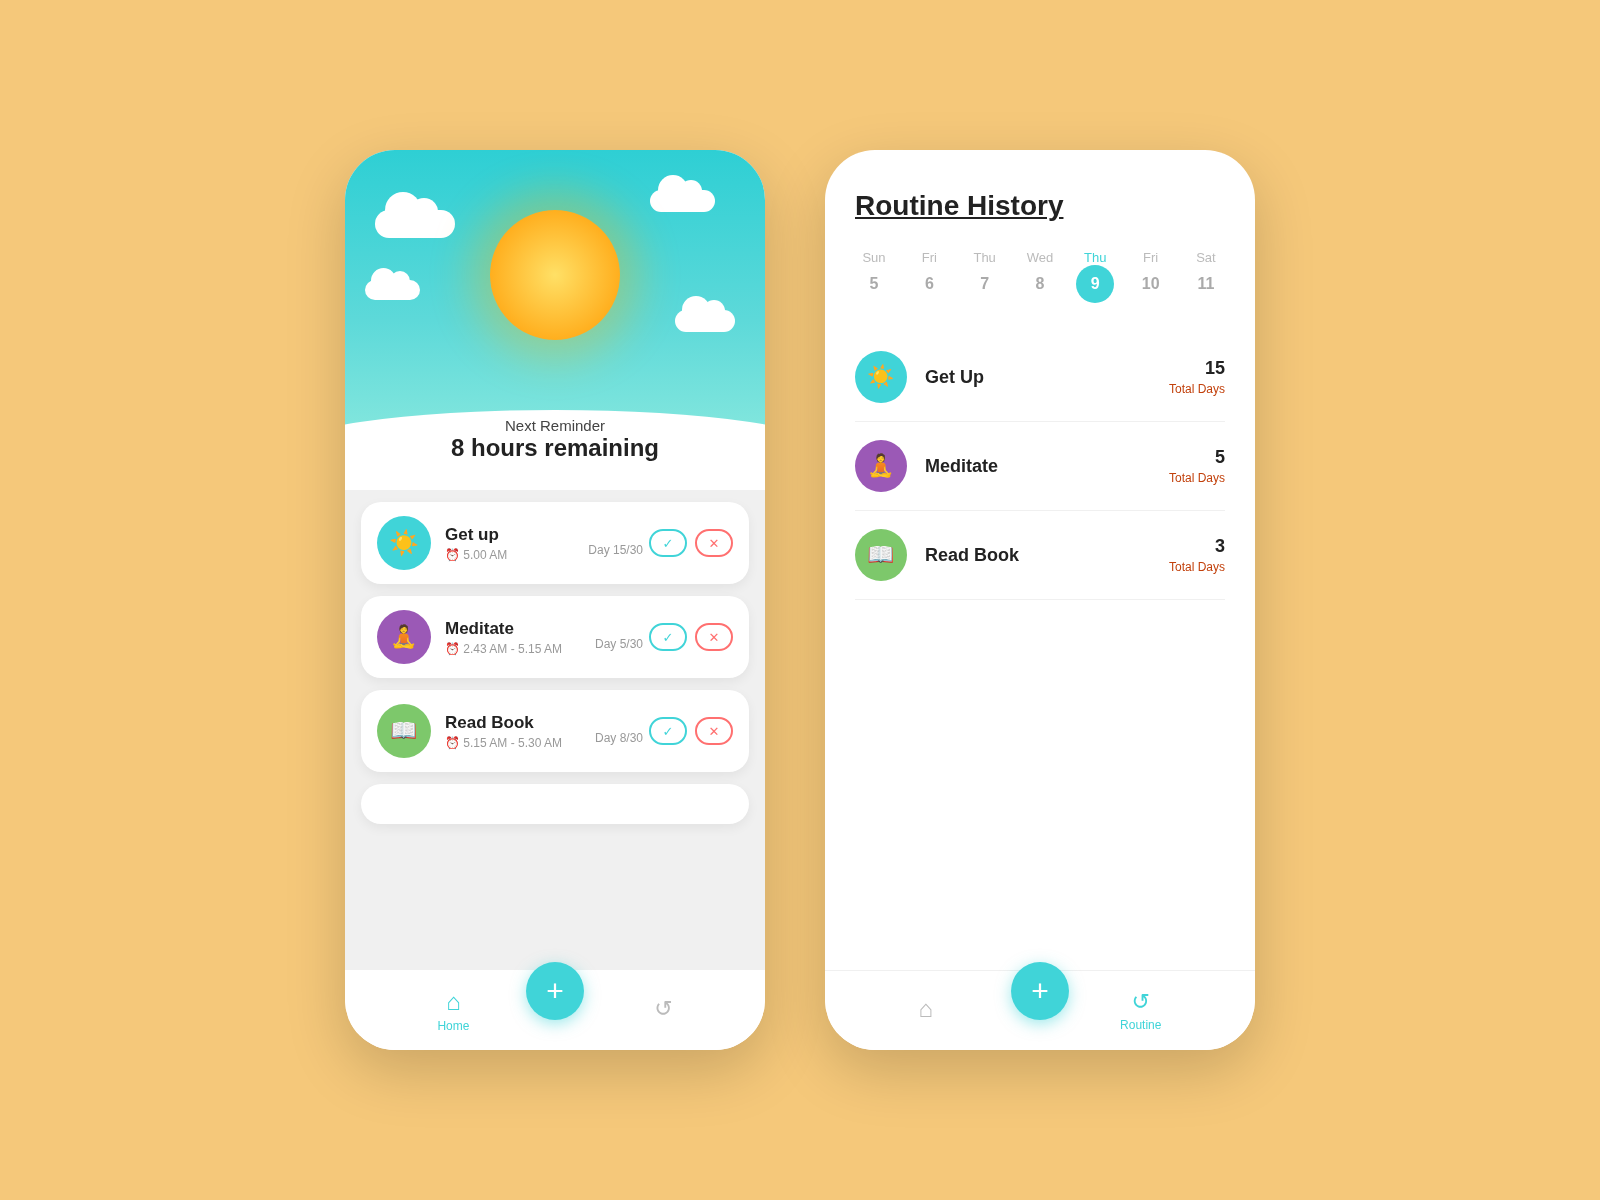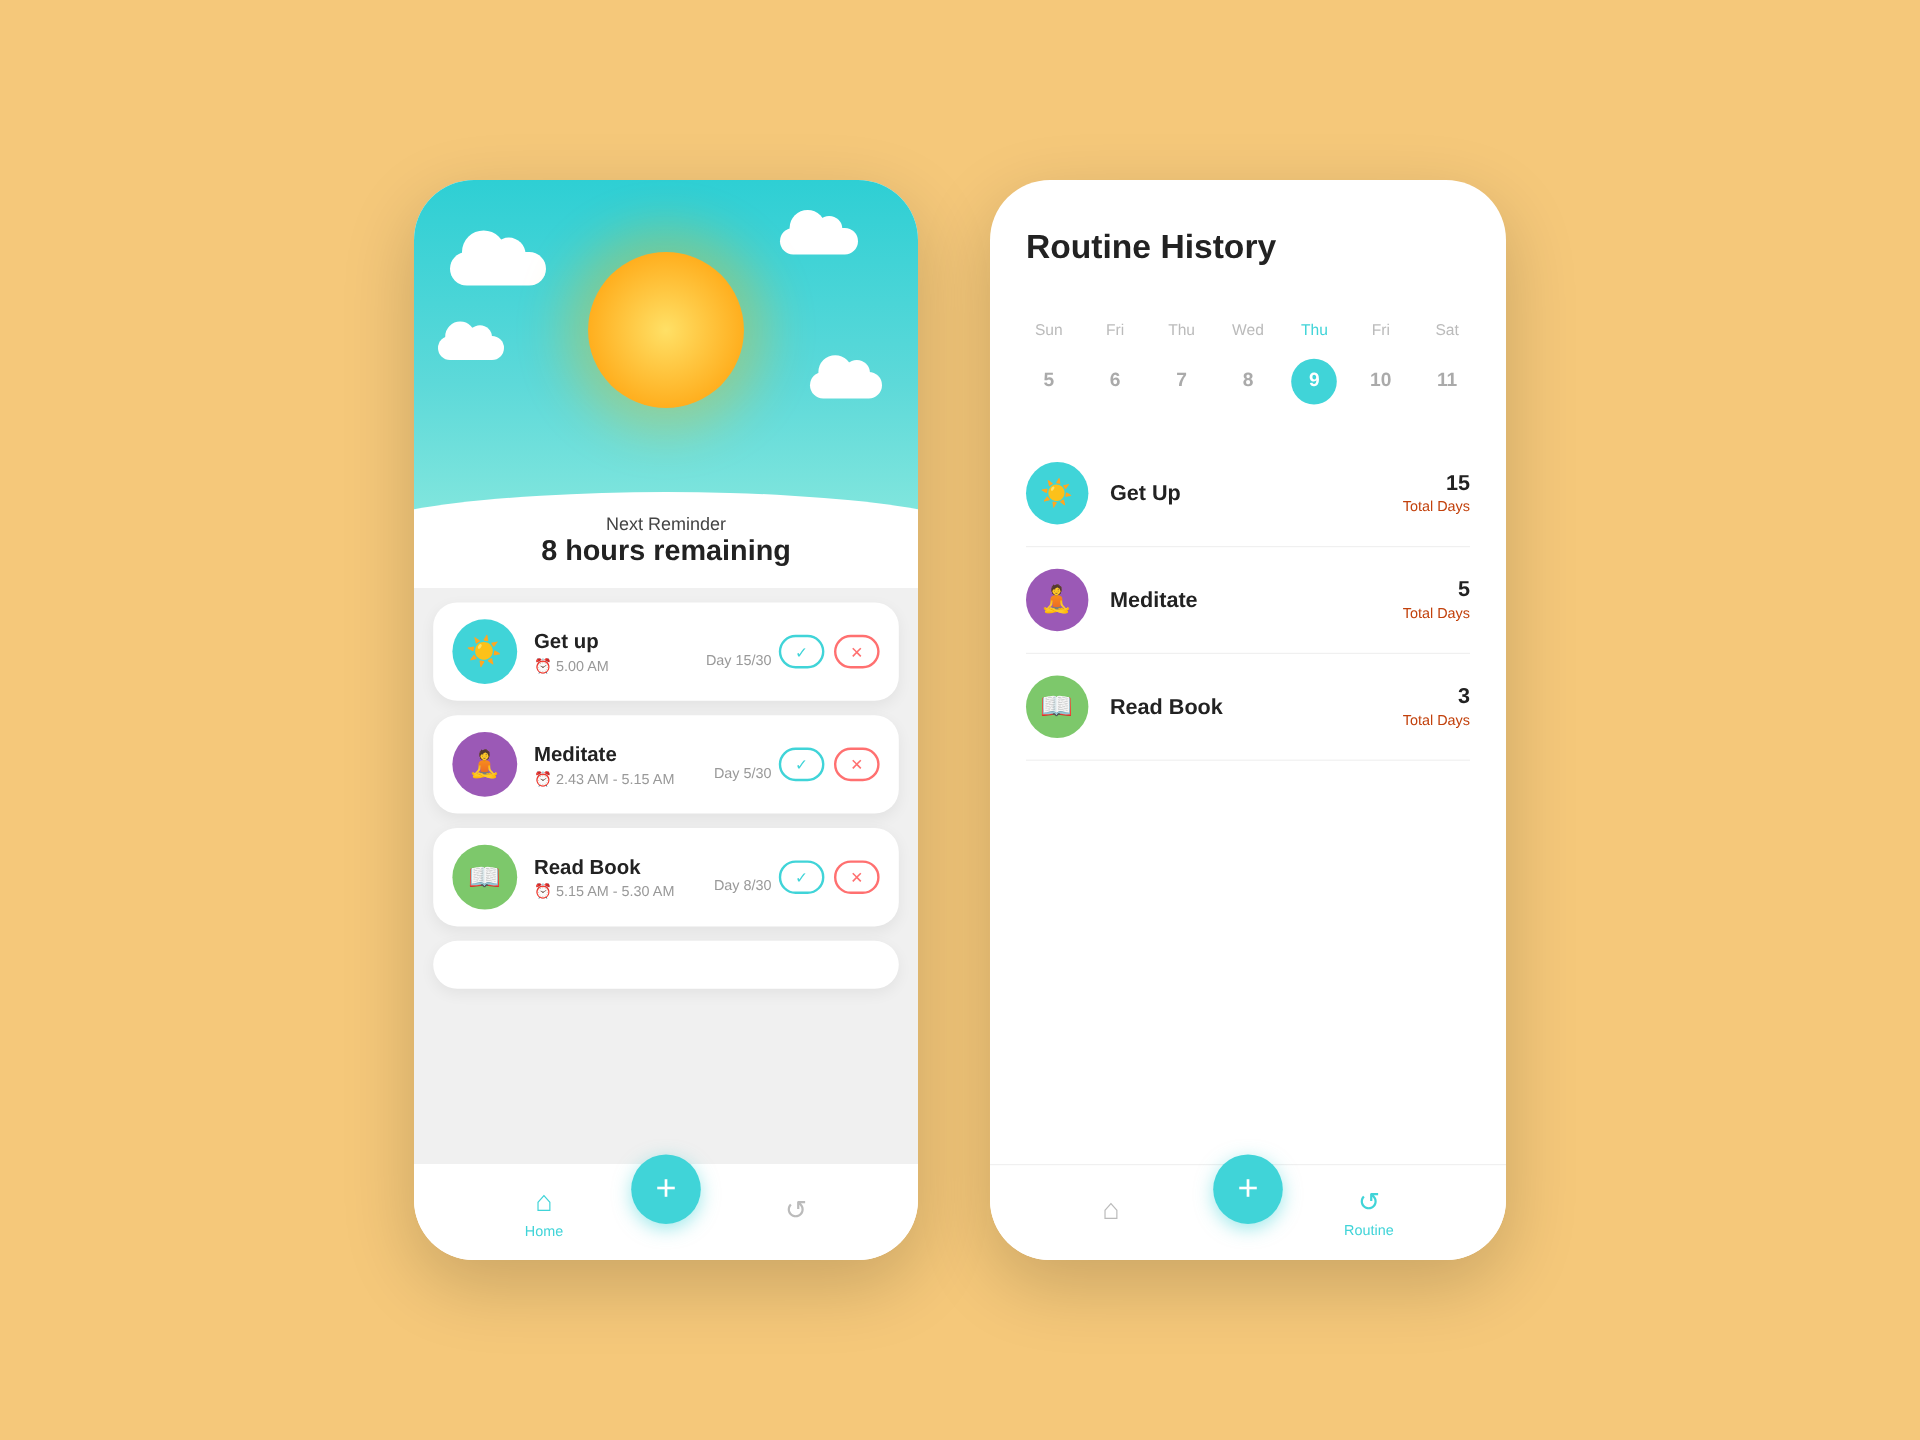--- a/index.html
+++ b/index.html
@@ -108,21 +108,21 @@
       bottom: 0;
       width: 130%;
       height: 80px;
       background: white;
       border-radius: 50% 50% 0 0;
       left: -15%;
     }
 
     .reminder-text {
       position: absolute;
-      bottom: 16px;
+      bottom: 28px;
       text-align: center;
       z-index: 2;
     }
 
     .reminder-text .next-label {
       font-size: 15px;
       color: #444;
       font-weight: 400;
     }
 
@@ -294,37 +294,37 @@
       overflow: hidden;
       display: flex;
       flex-direction: column;
     }
 
     .routine-title {
       font-size: 28px;
       font-weight: 700;
       color: #222;
       margin-bottom: 28px;
+      text-decoration: underline;
     }
 
     
     .calendar-strip {
       display: flex;
       justify-content: space-between;
       align-items: center;
       margin-bottom: 30px;
     }
 
     .cal-day {
       display: flex;
       flex-direction: column;
       align-items: center;
-      gap: 17px;
+      gap: 0;
       cursor: pointer;
-      margin-top: 17px;
     }
 
     .cal-day-name {
       font-size: 13px;
       color: #bbb;
       font-weight: 500;
     }
 
     .cal-day-num {
       width: 38px;

